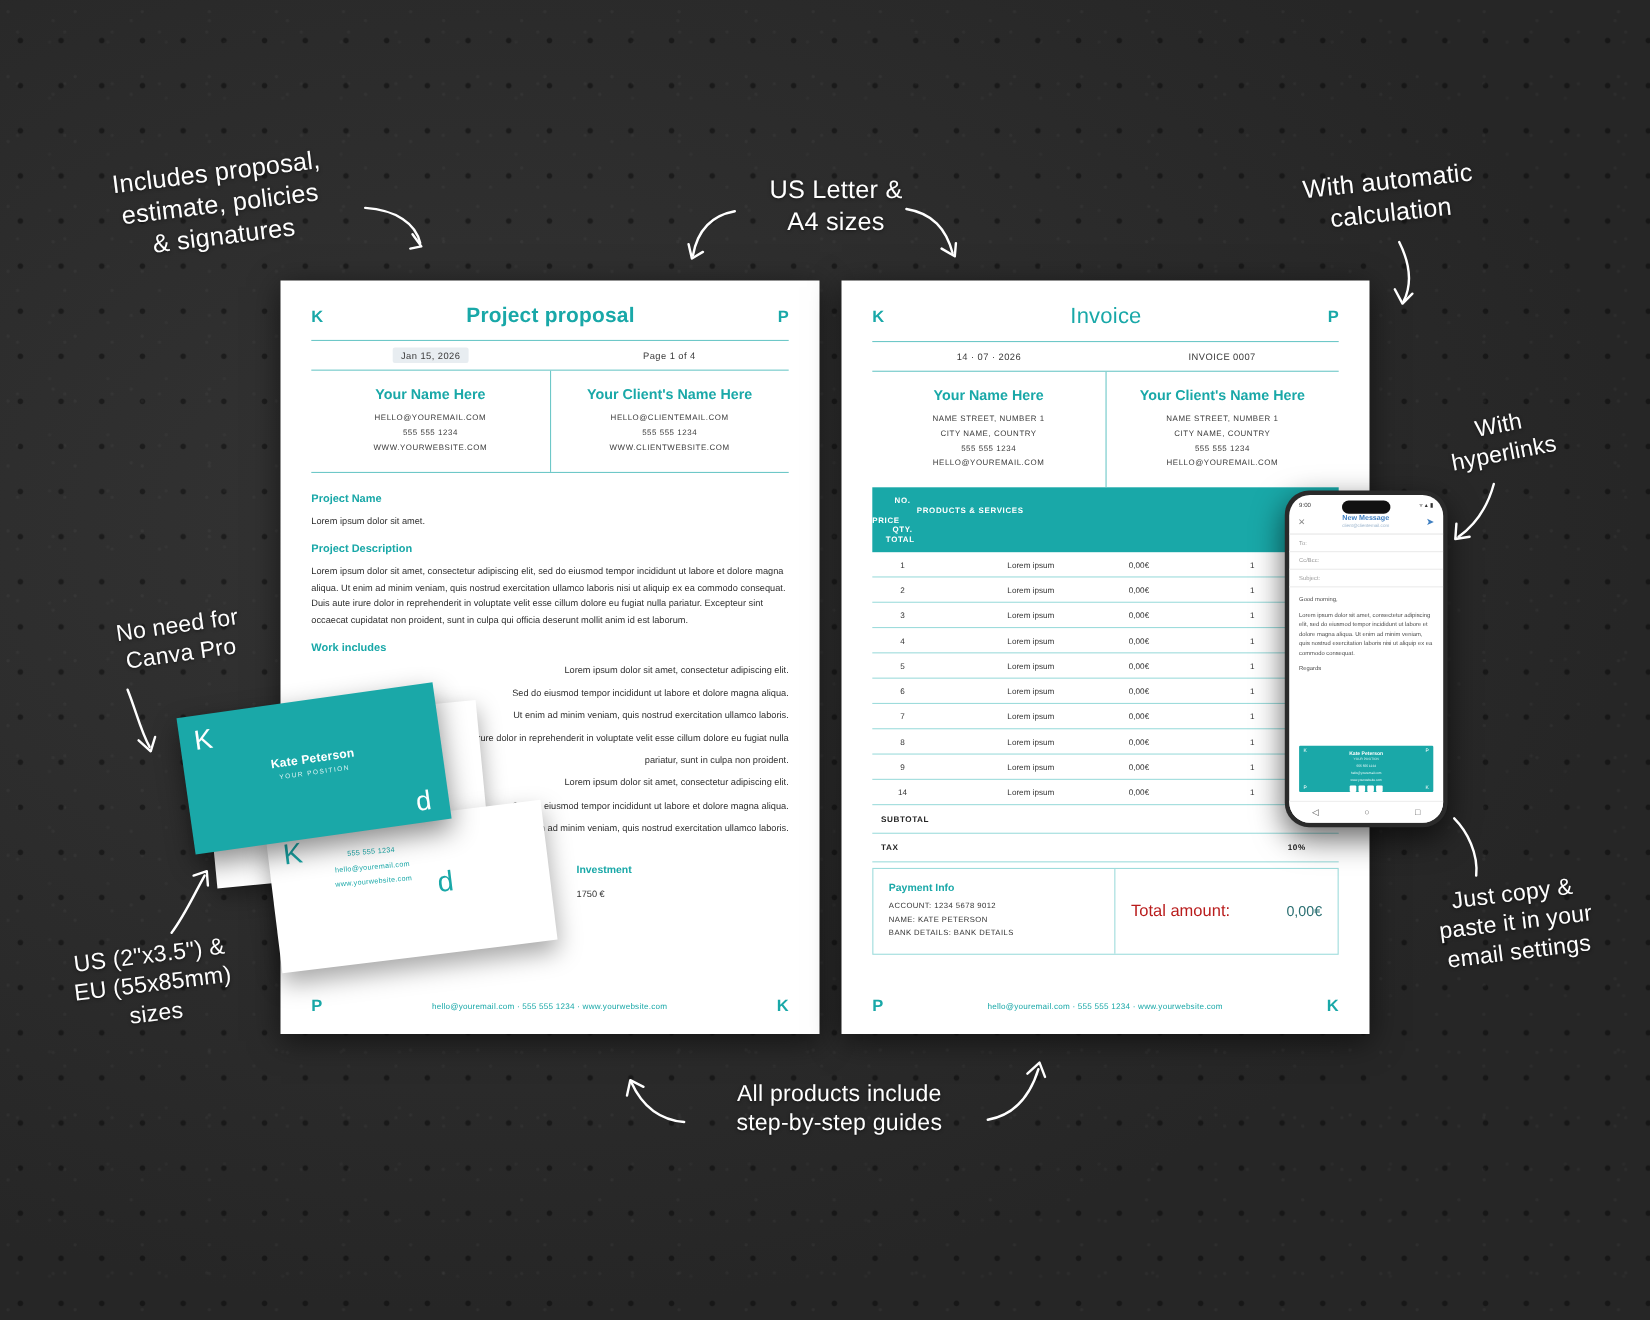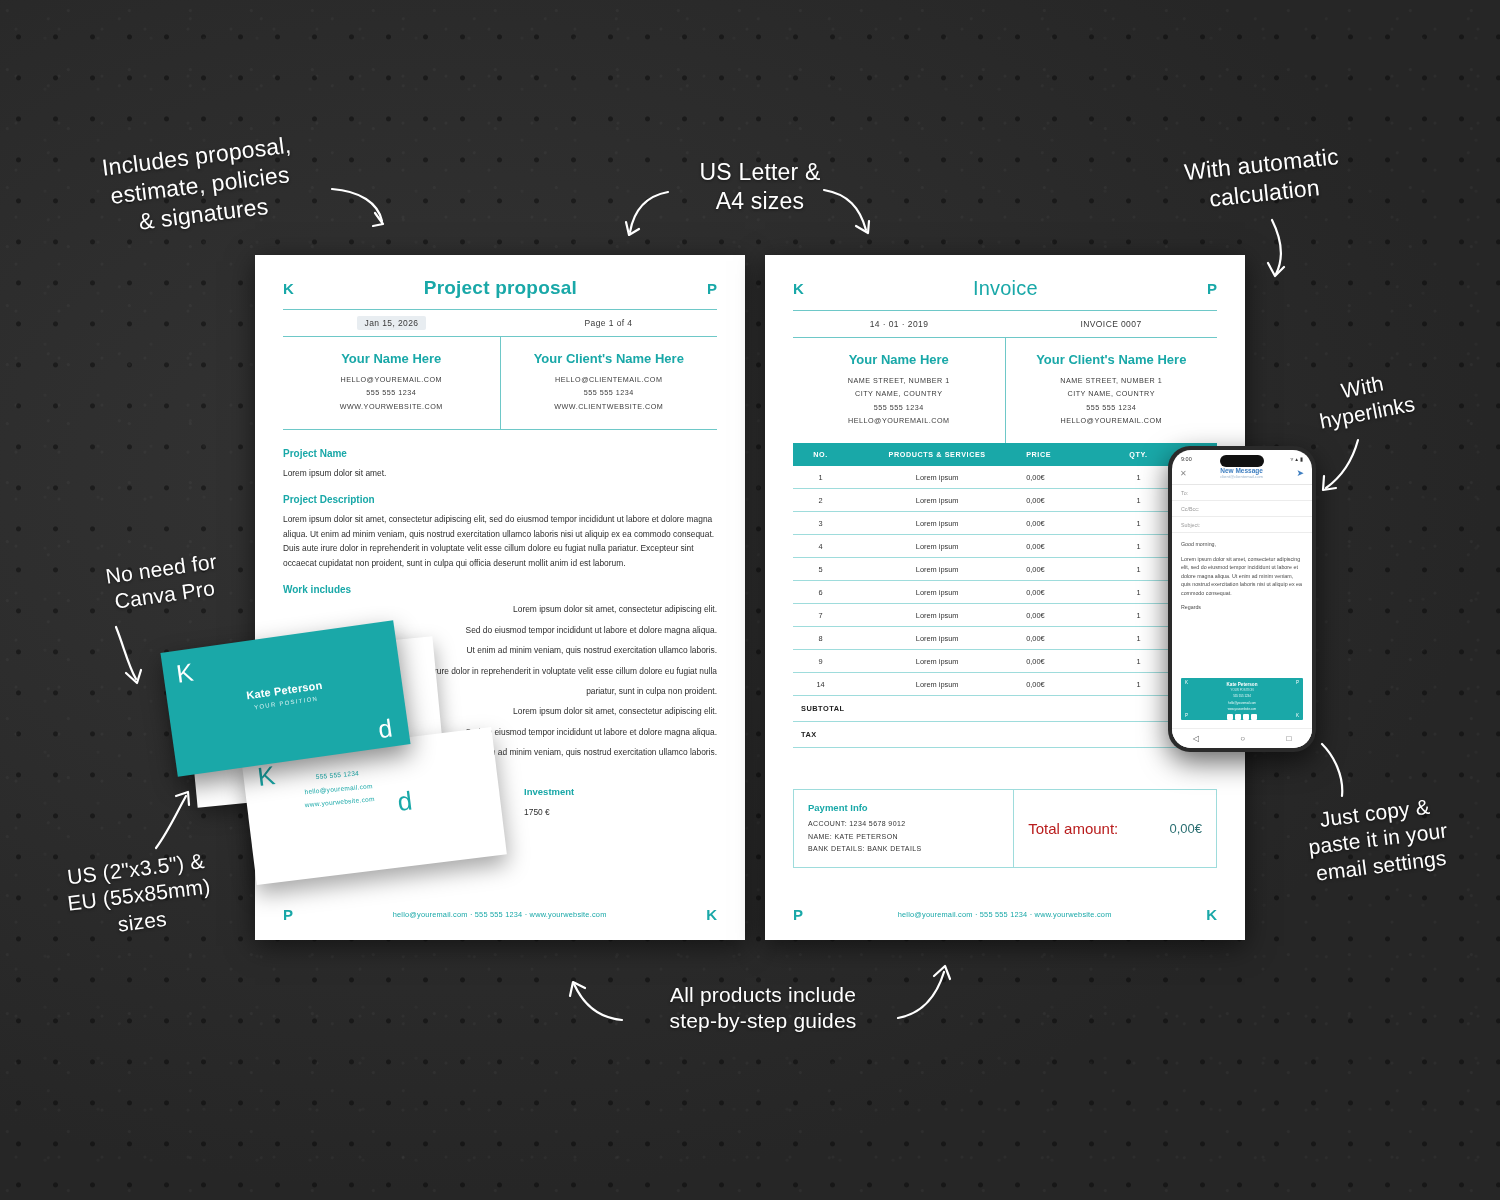--- a/index.html
+++ b/index.html
@@ -82,20 +82,21 @@
     padding:0 28px;
   }
   .doc-foot .links{ font-size:7.4px; color:#19a8a8; letter-spacing:.2px;}
 
   
   .tbl{ margin:0 28px; }
   .tbl-head{
     display:flex; background:#19a8a8; color:#fff;
     font-size:7.2px; font-weight:700; letter-spacing:.6px;
     padding:7px 0;
+    flex-direction:column;
   }
   .tbl-row{
     display:flex; font-size:7.4px; color:#333;
     padding:6.5px 0; border-bottom:1px solid #9edcdc;
   }
   .c-no   { width:13%; text-align:center; }
   .c-desc { width:42%; text-align:center; }
   .c-price{ width:20%; }
   .c-qty  { width:13%; text-align:center; }
   .c-tot  { width:12%; text-align:center; }
@@ -299,21 +300,21 @@
 </div>
 
 <div class="sheet" id="invoice-sheet">
   <div class="doc-top">
     <span class="mono-k">K</span>
     <span class="doc-title inv-title">Invoice</span>
     <span class="mono-p">P</span>
   </div>
   <div class="rule"></div>
   <div class="meta-row">
-    <div class="meta-cell">14 · 01 · 2019</div>
+    <div class="meta-cell">14 · 07 · 2026</div>
     <div class="meta-cell">INVOICE 0007</div>
   </div>
   <div class="rule"></div>
   <div class="party-row">
     <div class="party">
       <h4>Your Name Here</h4>
       <p>NAME STREET, NUMBER 1</p>
       <p>CITY NAME, COUNTRY</p>
       <p>555 555 1234</p>
       <p>HELLO@YOUREMAIL.COM</p>

